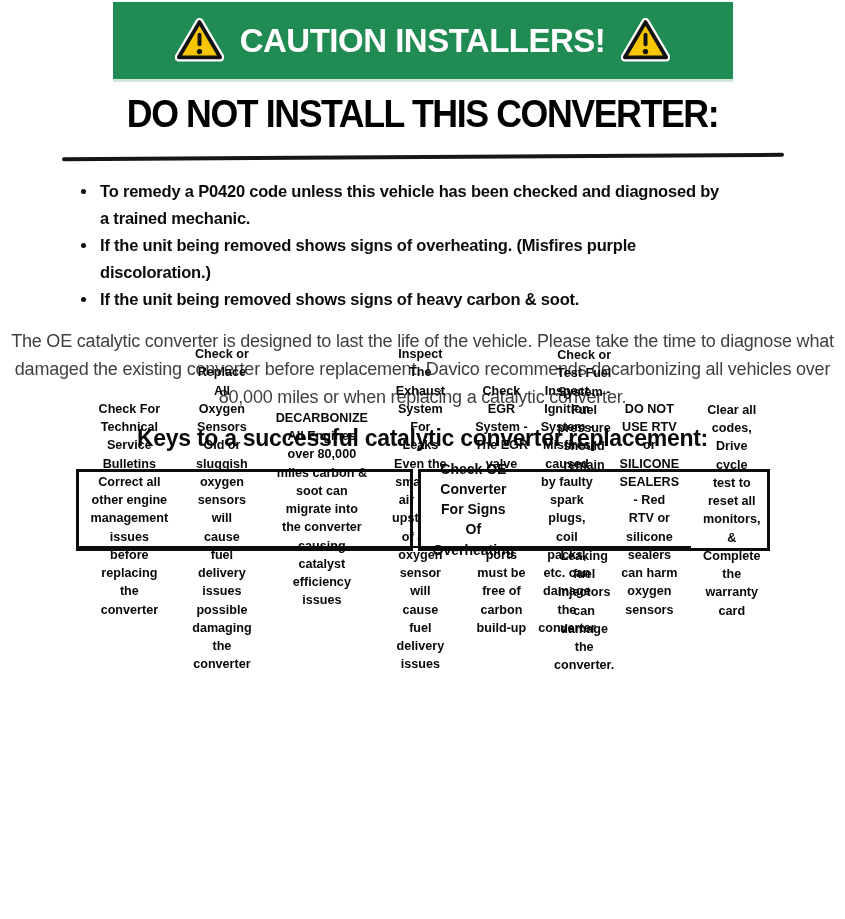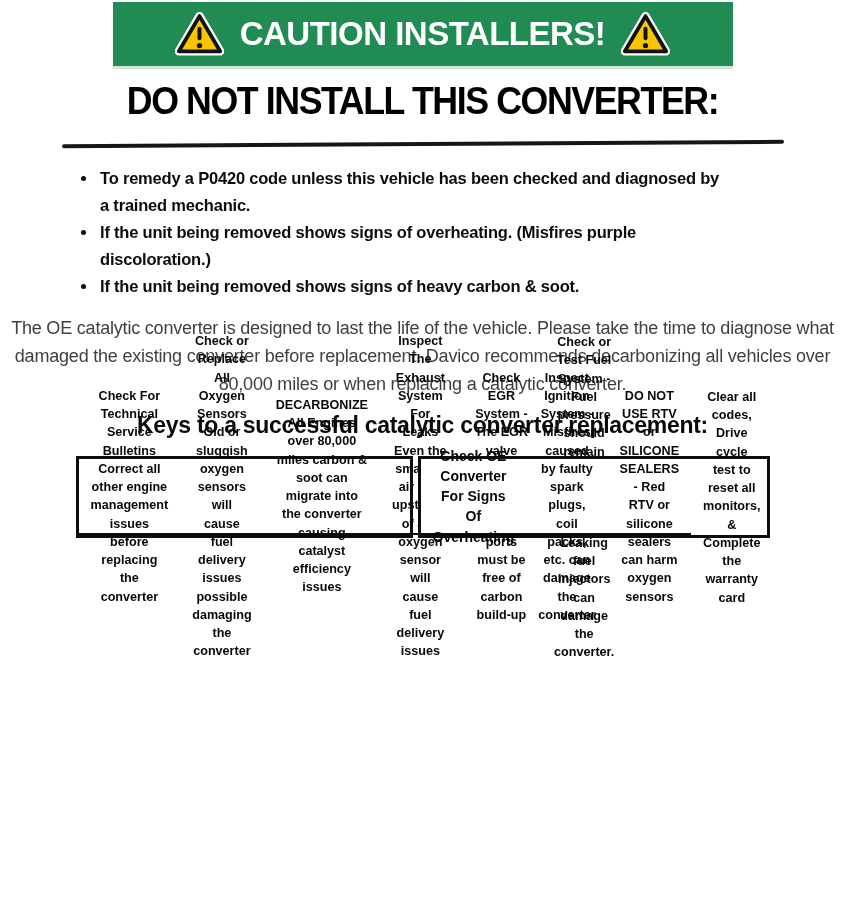--- a/index.html
+++ b/index.html
@@ -7,21 +7,21 @@
   body {
     width: 845px; height: 919px;
     background: #ffffff;
     font-family: "Liberation Sans", sans-serif;
     overflow: hidden;
   }
   .page { position: relative; width: 845px; height: 919px; }
 
   
   .banner {
-    width: 620px; height: 64px;
+    width: 620px; height: 77px;
     margin: 2px auto 0;
     background: #218B54;
     display: flex; align-items: center; justify-content: center;
     gap: 16px;
     box-shadow: 0 3px 0 #cfe6d9;
   }
   .banner-title {
     color: #ffffff;
     font-weight: 700;
     font-size: 33px;

